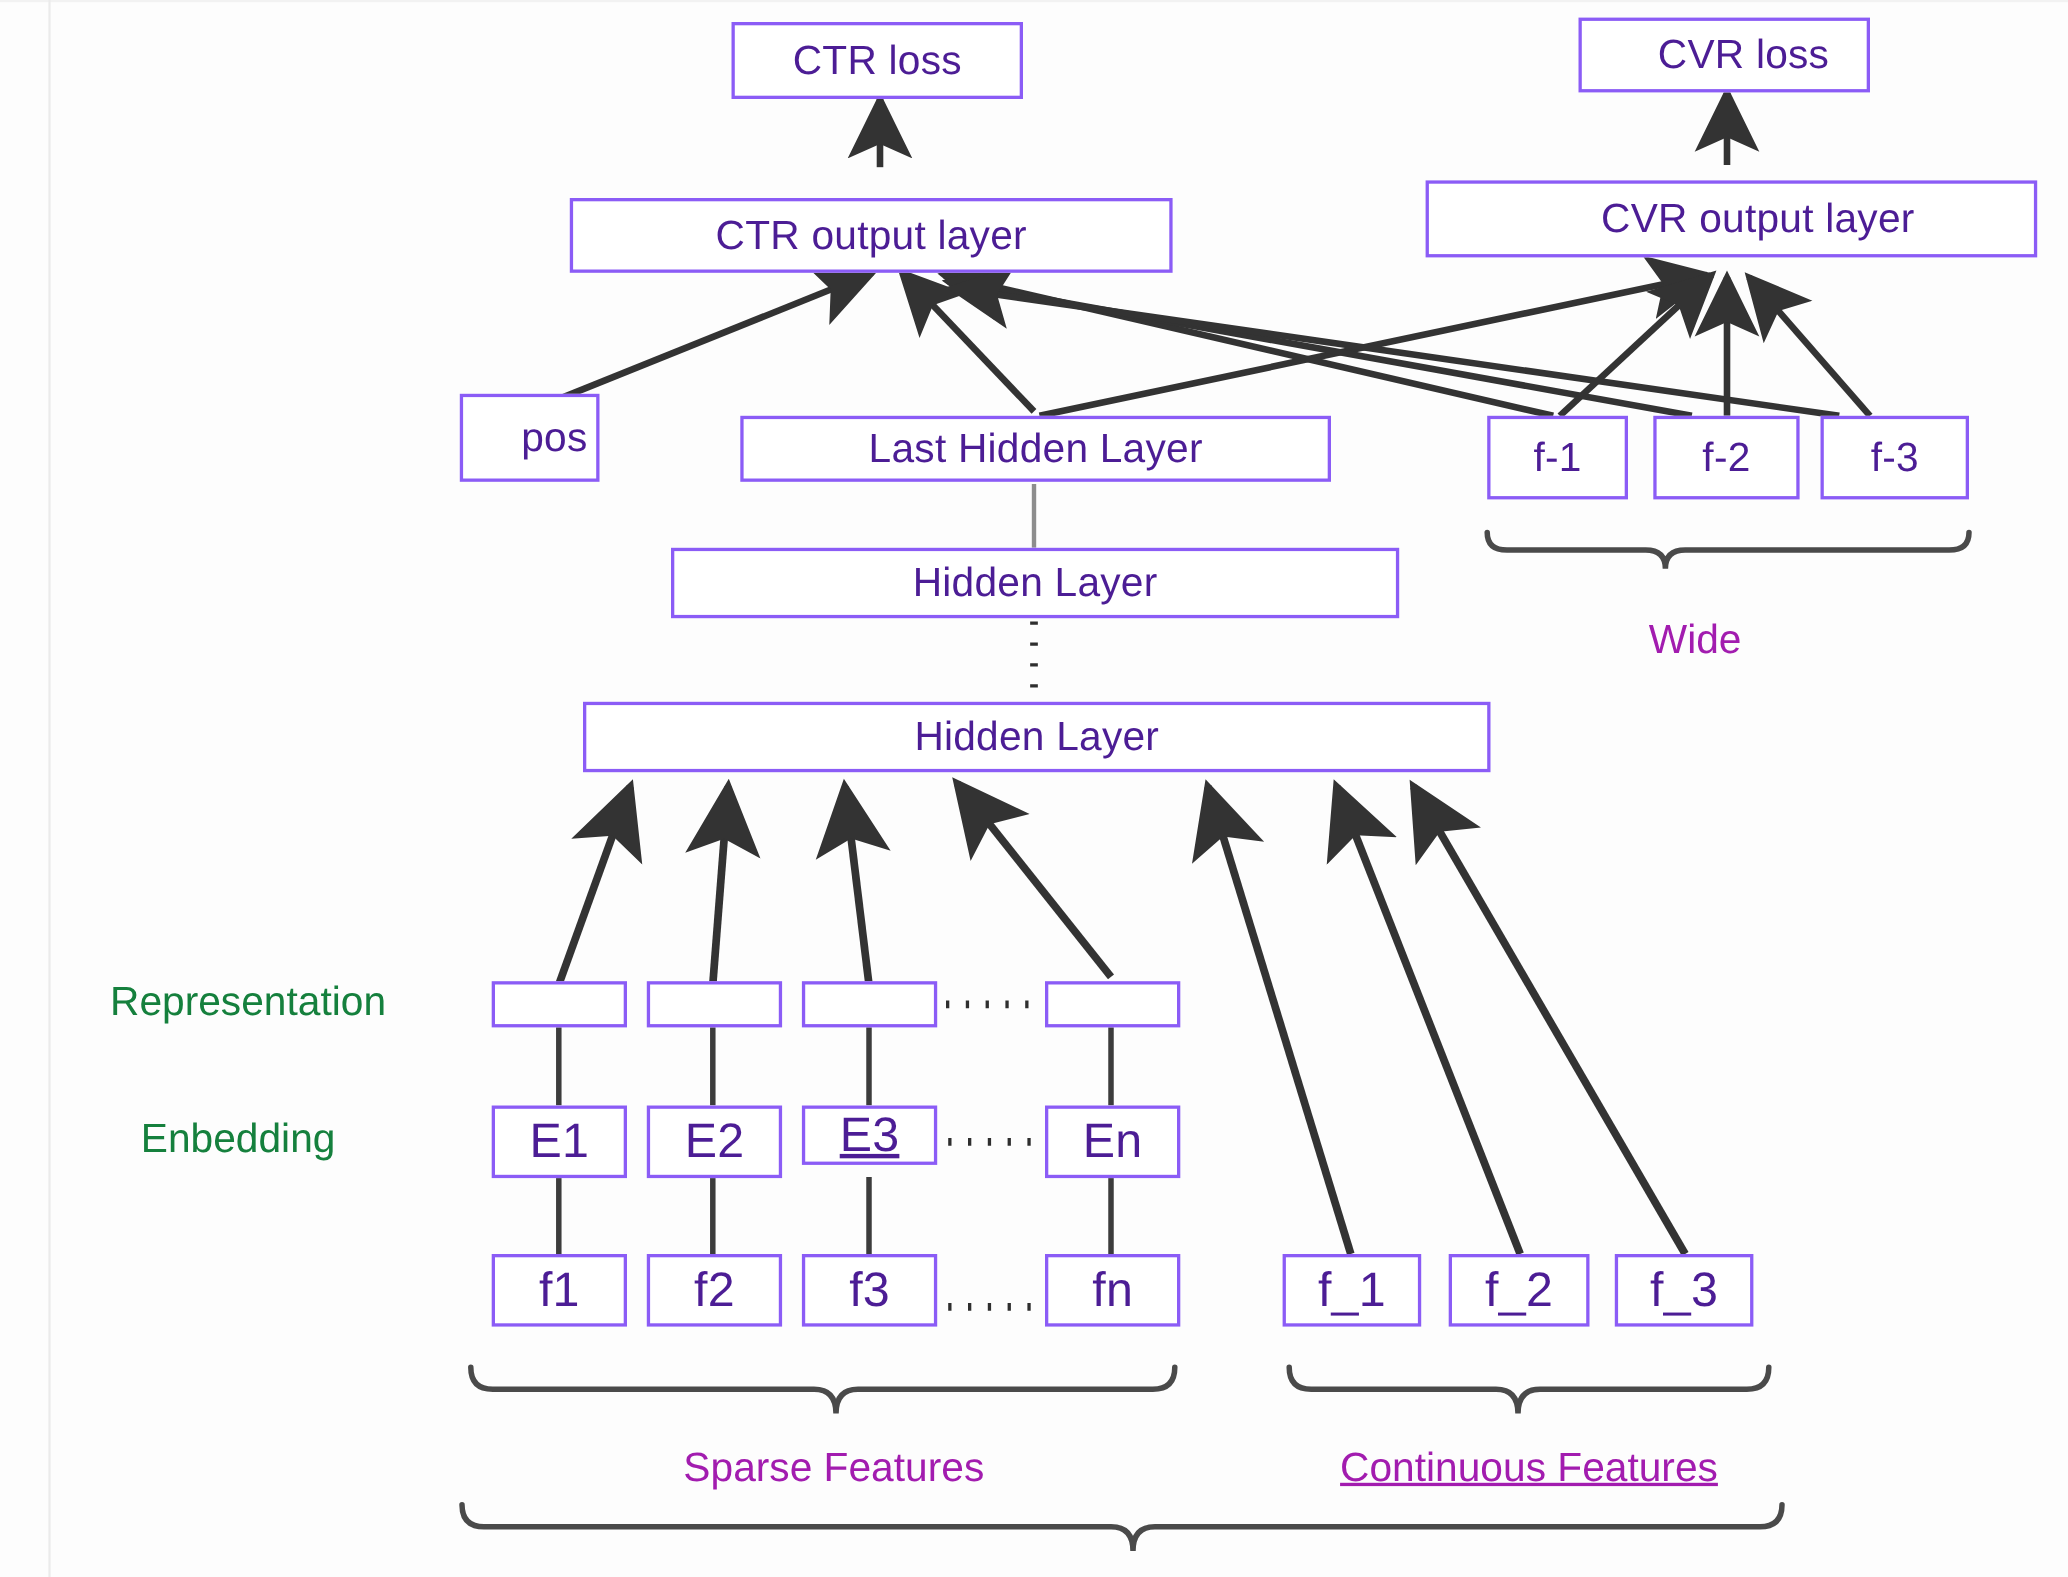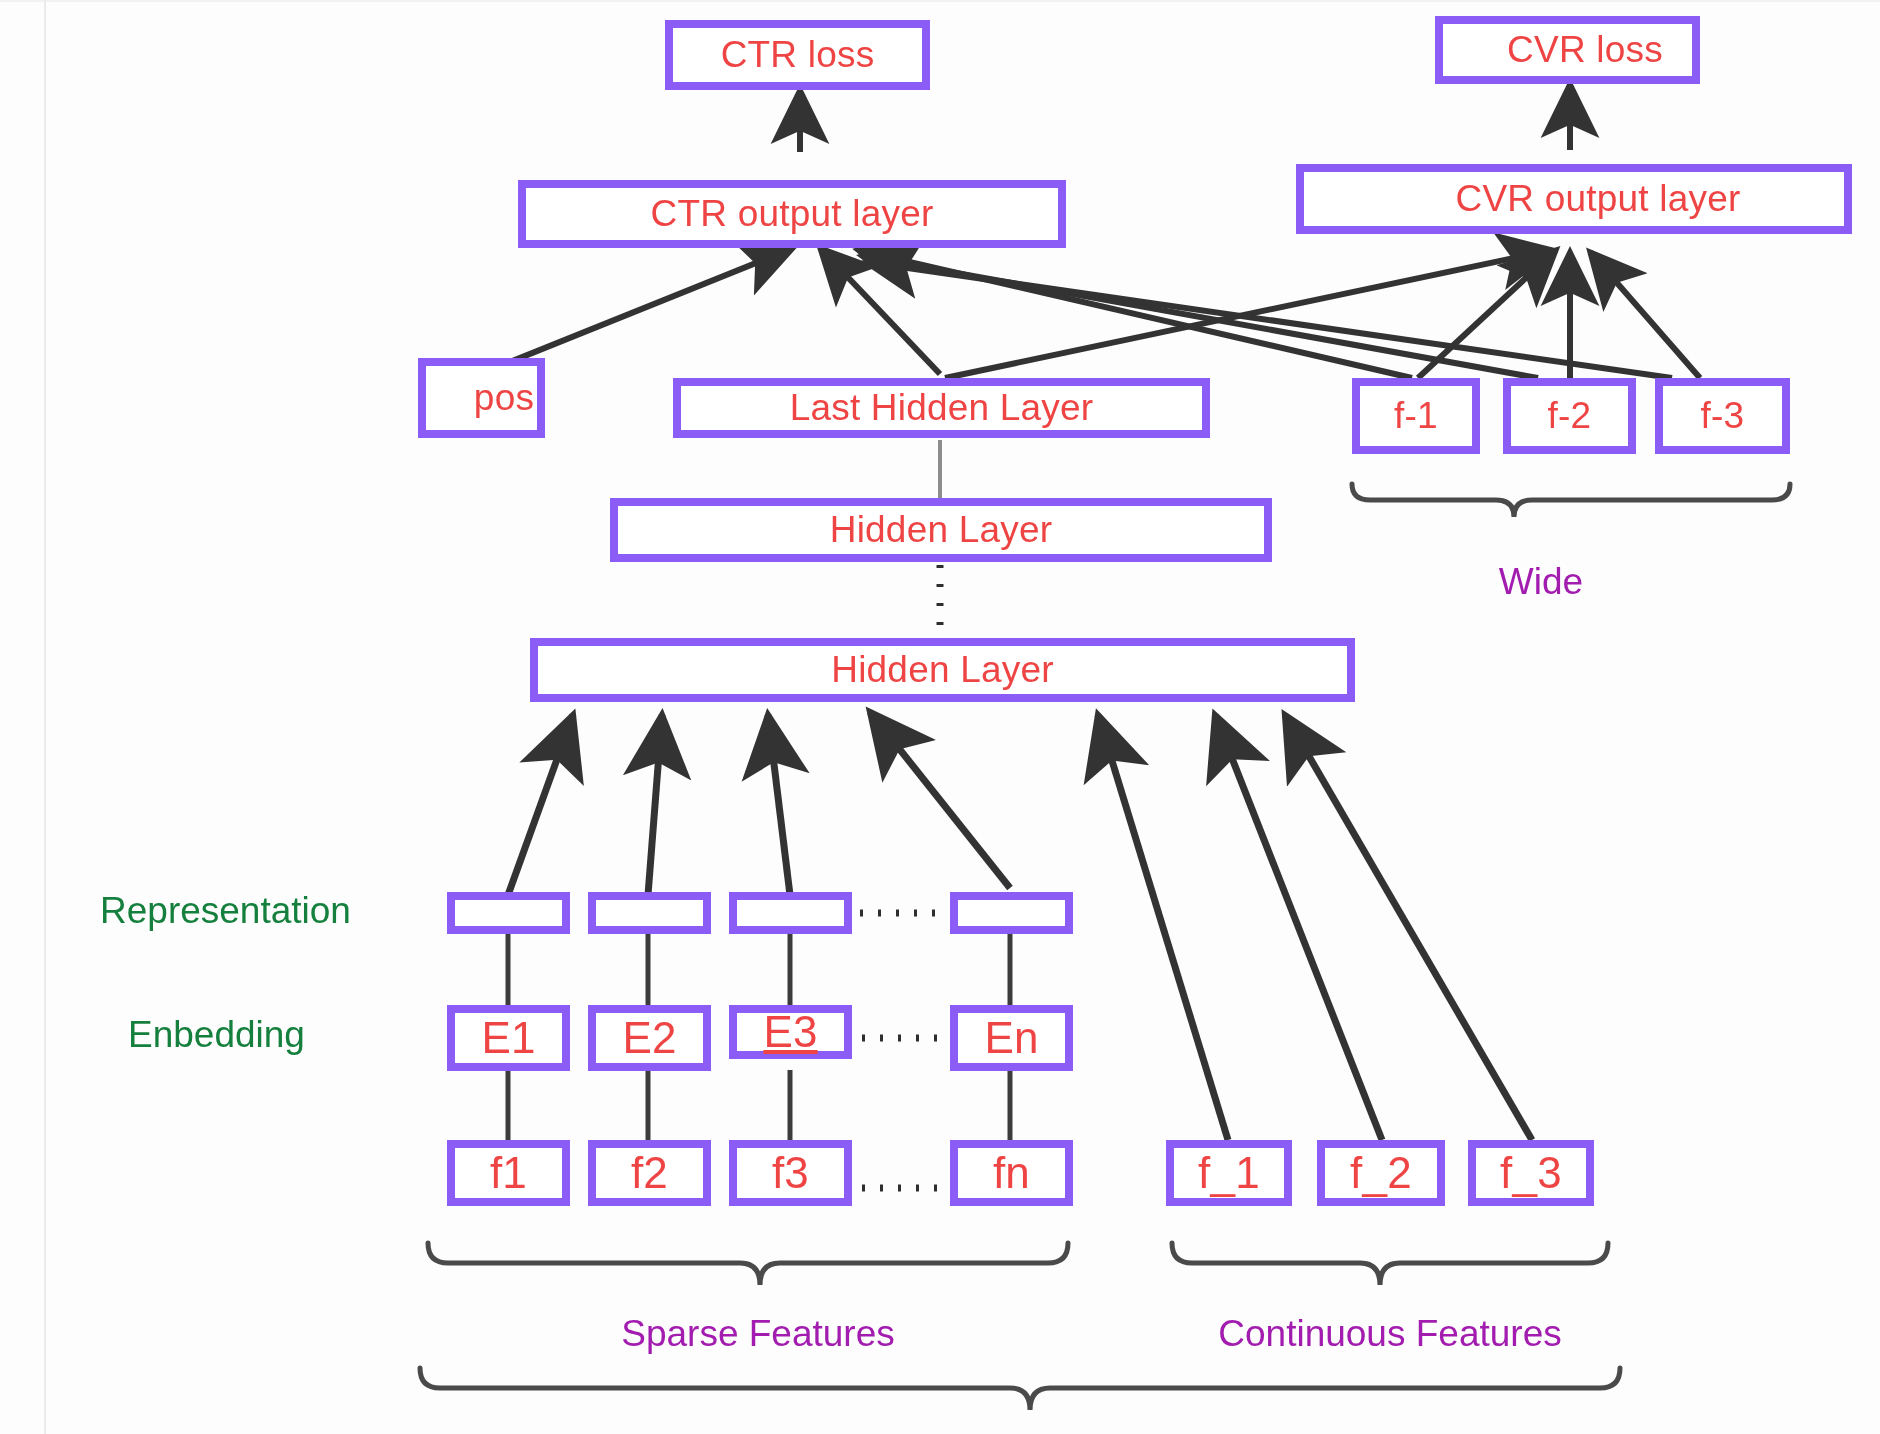--- a/index.html
+++ b/index.html
@@ -27,25 +27,25 @@
     left: 0;
     top: 0;
     width: 1880px;
     height: 1434px;
     pointer-events: none;
   }
   .node {
     position: absolute;
     box-sizing: border-box;
     background: #ffffff;
-    border: 8px solid #8b5cf6;
+    border: 3px solid #8b5cf6;
     display: flex;
     align-items: center;
     justify-content: center;
-    color: #ef4444;
+    color: #4c1d95;
     font-weight: 400;
     letter-spacing: 0.2px;
     z-index: 5;
   }
   .node-sm { font-size: 34px; }
   .node-md { font-size: 44px; }
   .node-lg { font-size: 37px; }
   .side-label {
     position: absolute;
     font-size: 37px;
@@ -256,17 +256,17 @@
   </div>
 
   <div class="group-label" style="left:1451px; top:561px; width:180px;">
     <span>Wide</span>
   </div>
 
   <div class="group-label" style="left:608px; top:1313px; width:300px;">
     <span>Sparse Features</span>
   </div>
 
-  <div class="group-label" style="left:1215px; top:1313px; width:350px;">
+  <div class="group-label" style="left:1215px; top:1313px; width:350px;text-decoration:underline;">
     <span>Continuous Features</span>
   </div>
 
 </div>
 
 </body></html>

